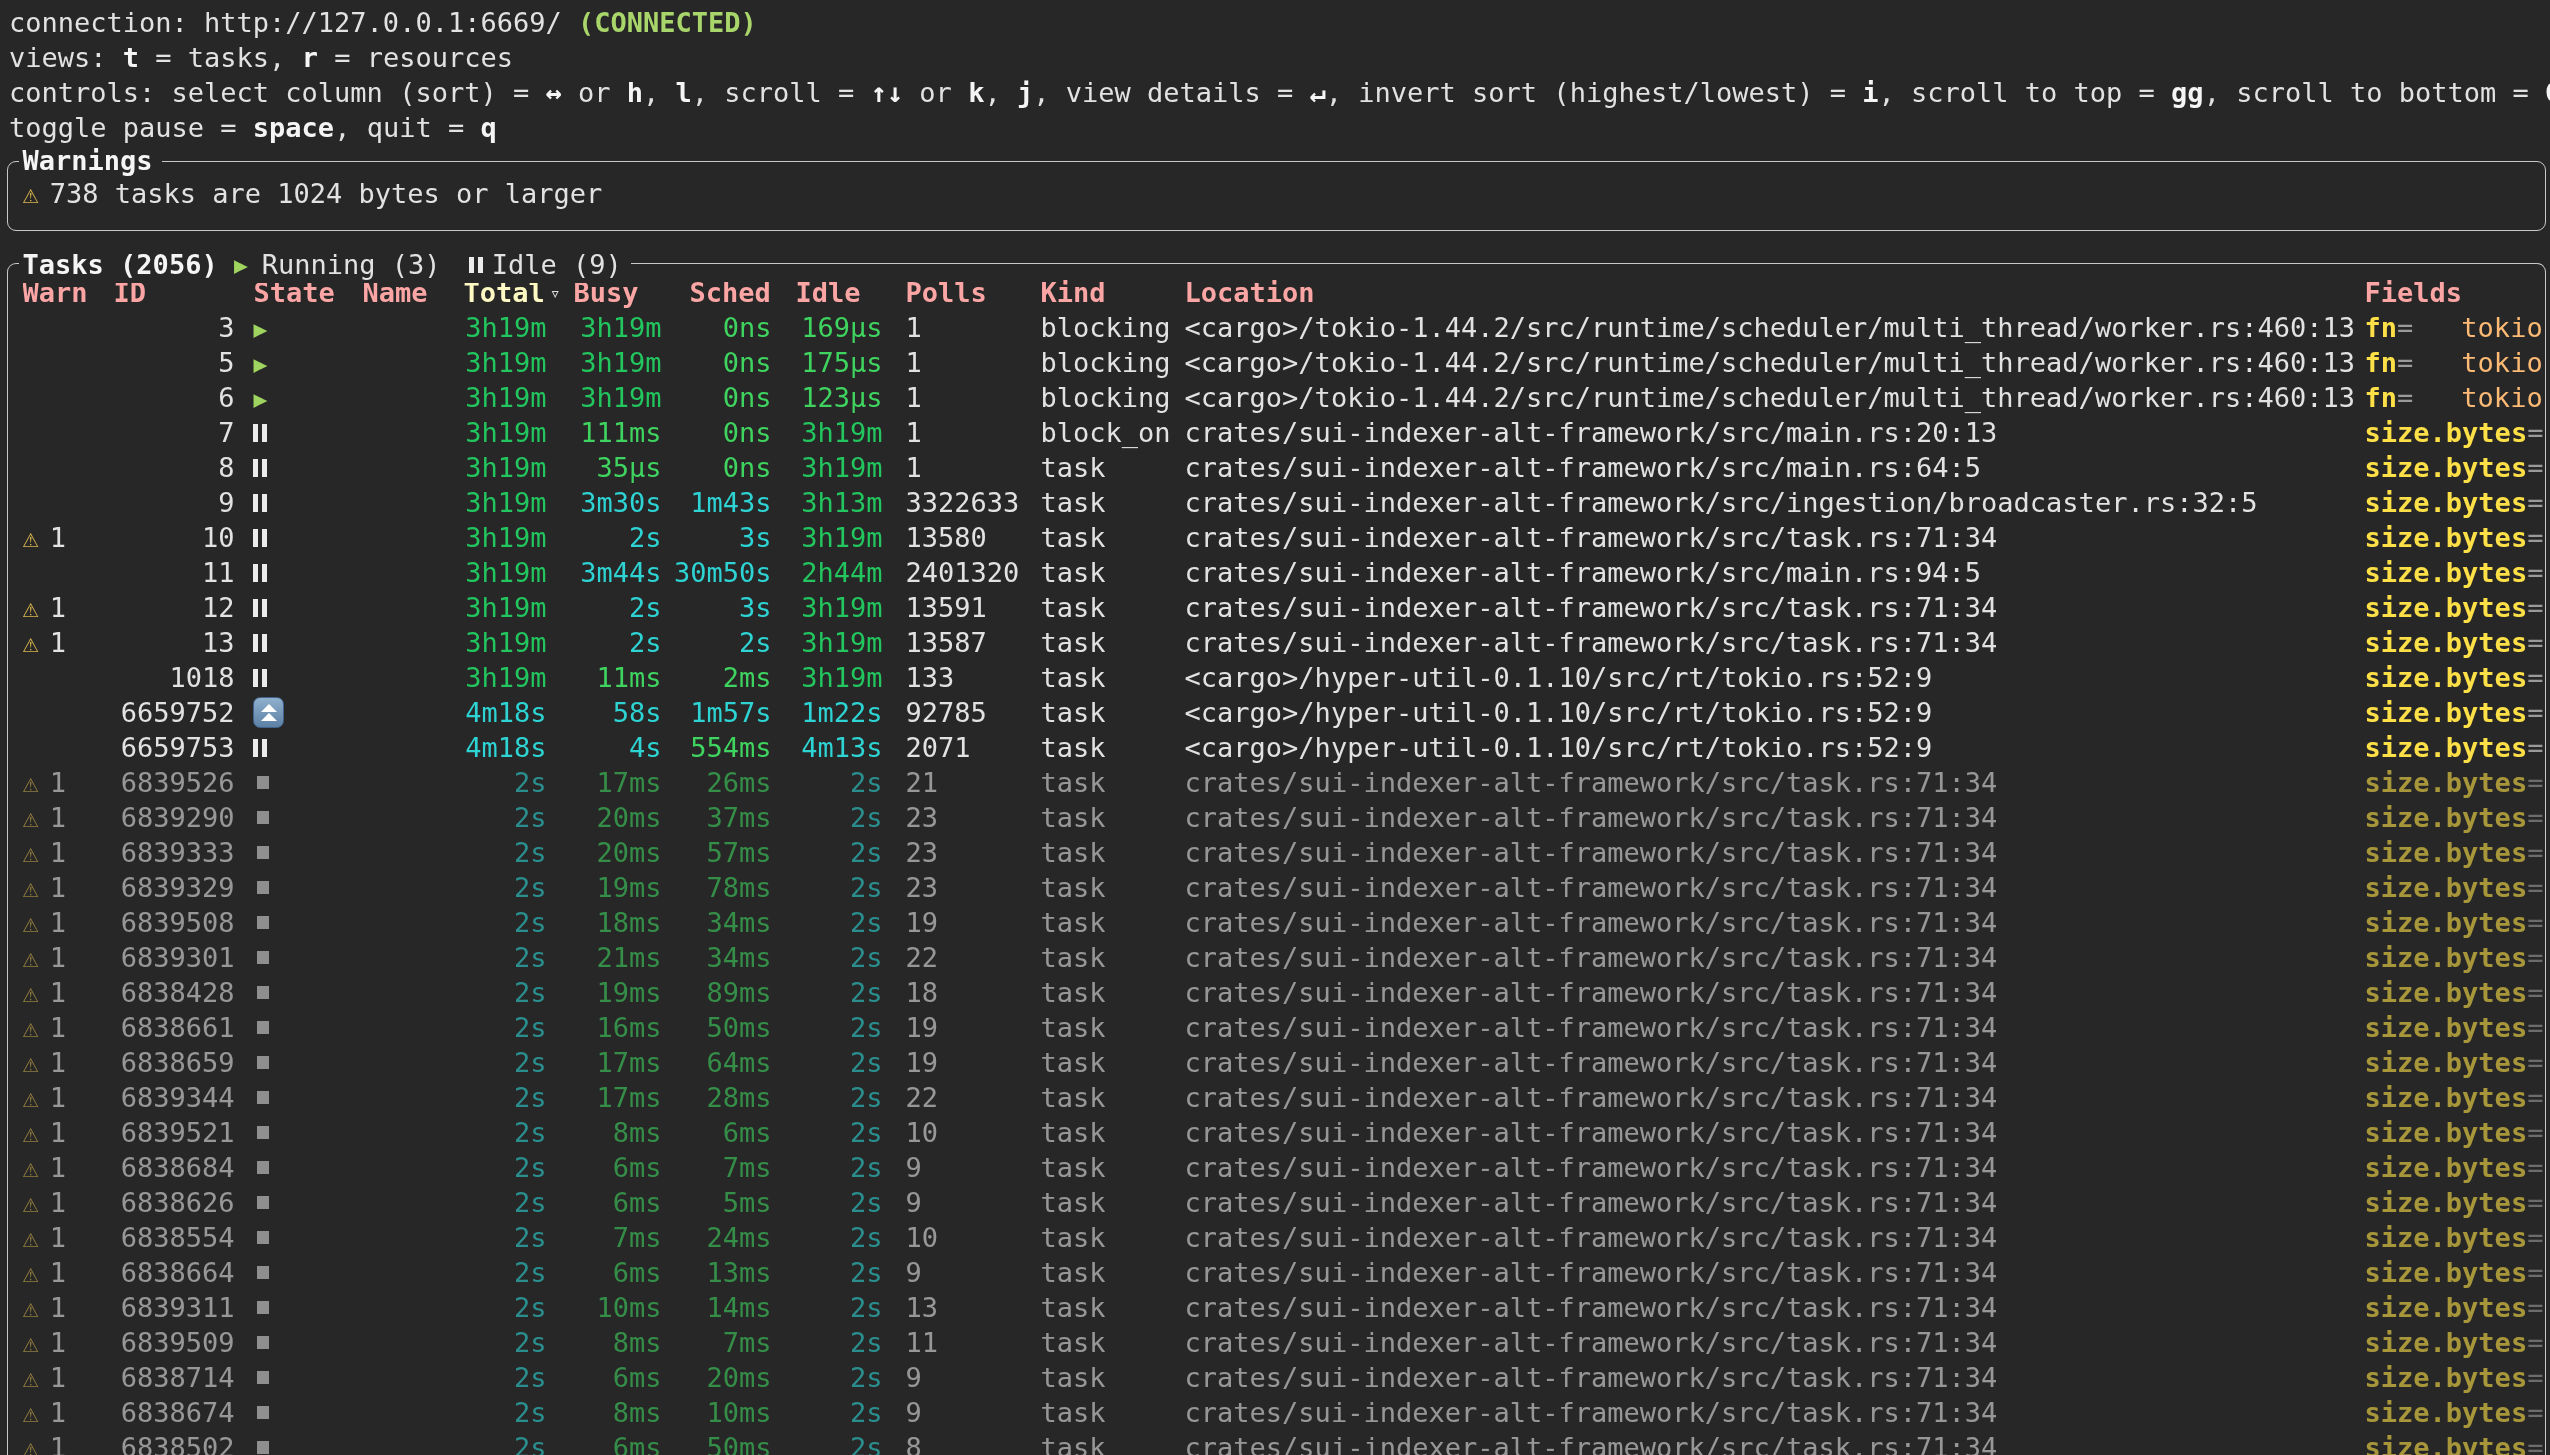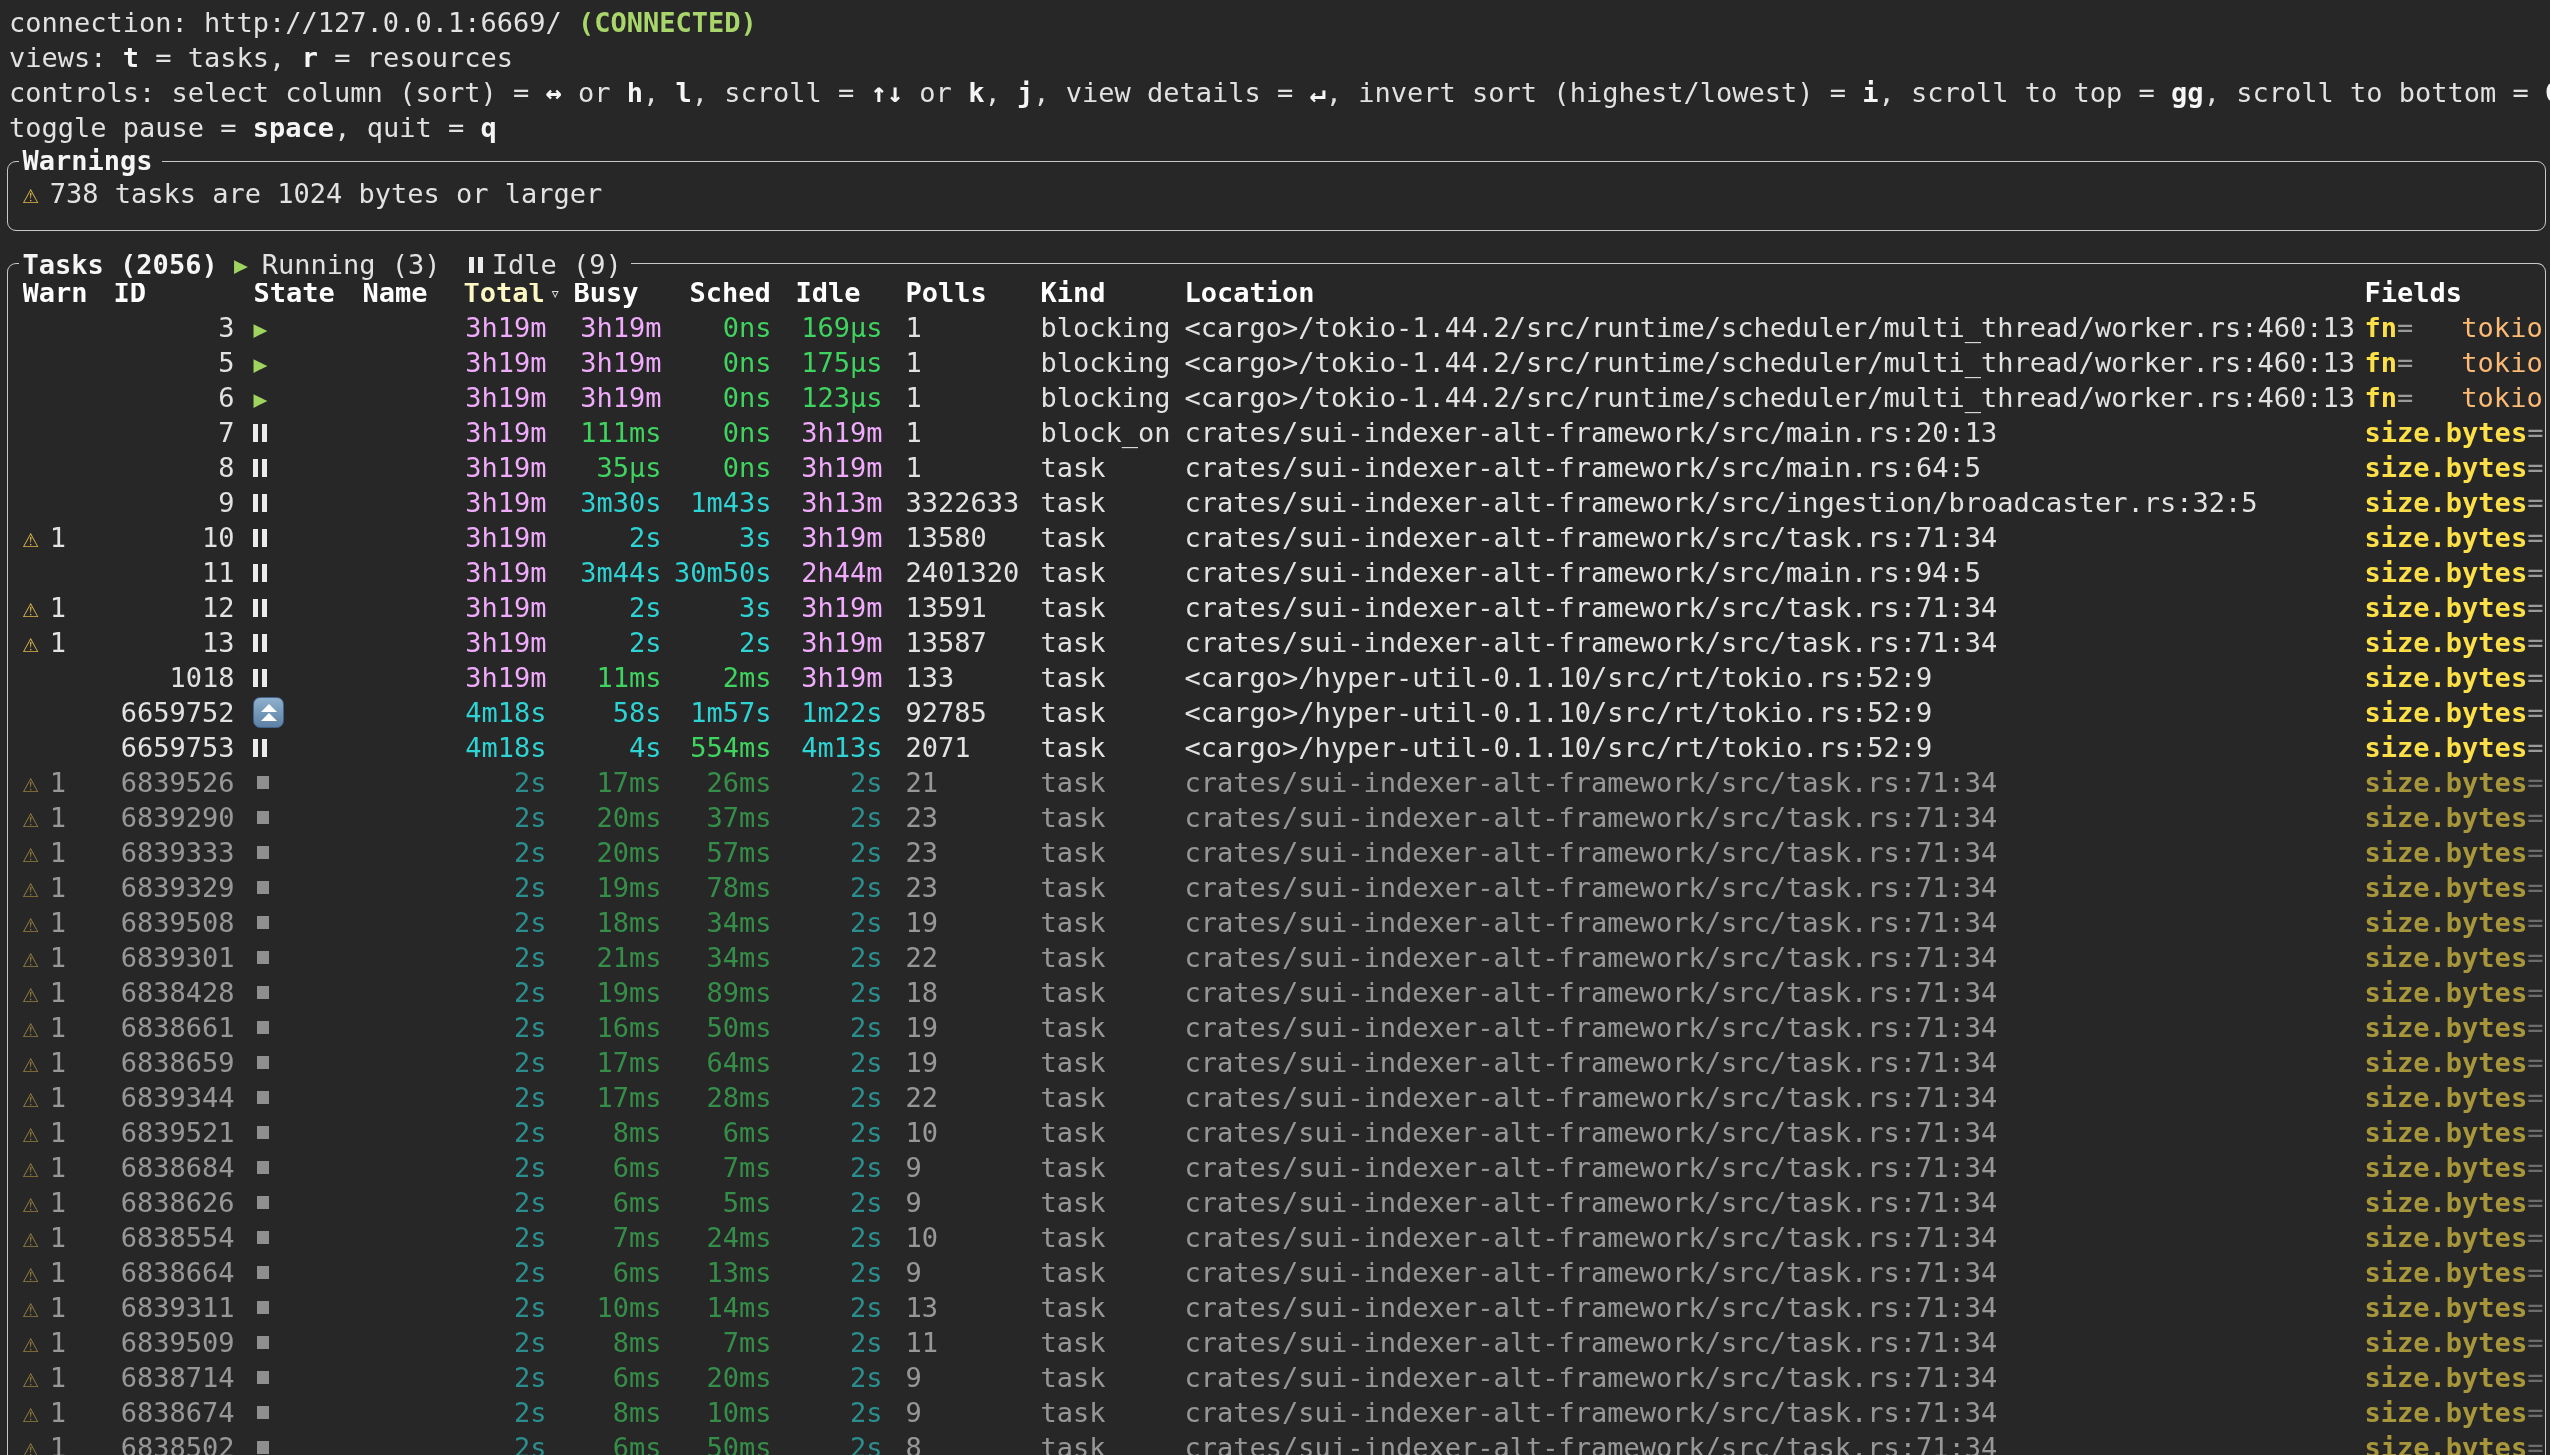--- a/index.html
+++ b/index.html
@@ -30,21 +30,21 @@
     line-height: 36px; white-space: nowrap;
   }
   .box-title > * { vertical-align: middle; }
   .warn-line { padding: 13.5px 0 0 14.4px; white-space: nowrap; }
   .warn-tri { color: #d9b54c; margin-right: 10.8px; }
 
   
   .tbl { padding-top: 10.8px; height: 100%; overflow: hidden; }
   .row { display: flex; height: 35px; padding-left: 14.4px; white-space: nowrap; }
   .cell { flex: 0 0 auto; overflow: hidden; }
-  .hdr { font-weight: bold; color: #ffffff; }
+  .hdr { font-weight: bold; color: #fca5a5; }
   .sorted { color: #fef9c3; }
   .dim { opacity: 0.6; }
 
   .c-warn  { width: 91px; }
   .c-id    { width: 121px; text-align: right; }
   .c-state { width: 111px; margin-left: 17px; padding-left: 1.8px; }
   .c-name  { width: 101px; }
   .c-total { width: 83px;  text-align: right; }
   .c-arrow { width: 17px; font-size: 18px; color: #dcdcdc; text-align: center; }
   .c-busy  { width: 98px; text-align: right; }
@@ -54,21 +54,21 @@
   .c-kind  { width: 144px; }
   .c-loc   { width: 1180px; }
   .c-fields{ flex: 1 1 auto; }
 
   .header .c-id, .header .c-total, .header .c-busy,
   .header .c-sched, .header .c-idle { text-align: left; }
   .header .c-busy  { padding-left: 10px; }
   .header .c-sched { padding-left: 28px; }
   .header .c-idle  { padding-left: 24px; }
 
-  .c-blue  { color: #f0abfc; }
+  .c-blue  { color: #22c55e; }
   .c-cyan  { color: #2ed3d3; }
   .c-green { color: #3fd35f; }
 
   .fkey { color: #fde047; font-weight: bold; }
   .feq  { color: #9a9a9a; }
   .fval { color: #fdba74; margin-left: 48px; }
 
   
   .st-run { color: #9ed45f; font-size: 23px; }
   .st-pause { display: inline-flex; gap: 4.5px; vertical-align: middle; margin-top: -3.6px; }

